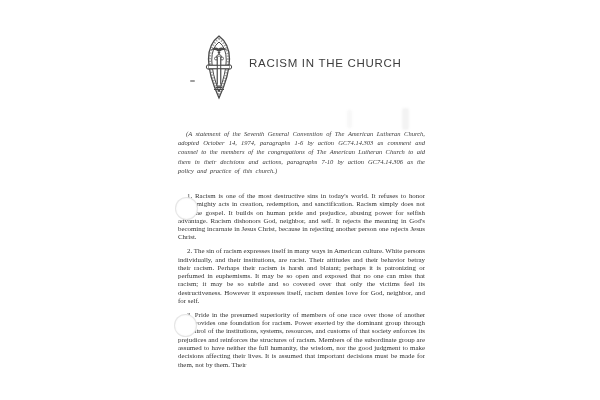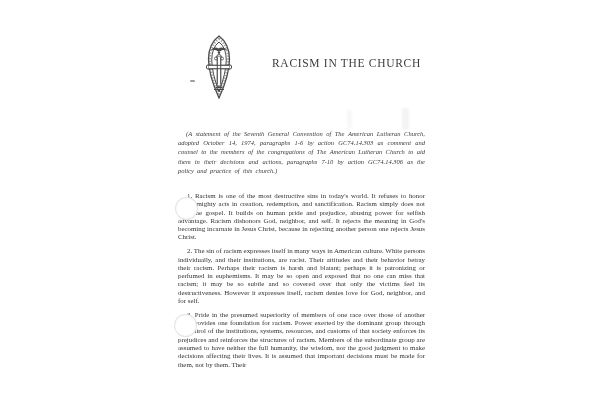--- a/index.html
+++ b/index.html
@@ -13,23 +13,23 @@
   .page {
     position: absolute; inset: 0;
     background: #ffffff;
   }
   .seal {
     position: absolute; left: 196px; top: 34px;
     width: 46px; height: 66px;
   }
   .doc-title {
     position: absolute; left: 249px; top: 57px;
-    font-family: Liberation Serif, serif;
+    font-family: Liberation Sans, sans-serif;
     font-size: 11.5px; letter-spacing: 0.7px;
-    color: #3d3d3d; white-space: nowrap; margin-left: 23px;
+    color: #3d3d3d; white-space: nowrap;
   }
   .preamble {
     position: absolute; left: 178px; top: 129px; width: 247px;
     font-style: italic;
     font-size: 6.5px; line-height: 9.2px;
     text-align: justify; text-indent: 8px;
     word-spacing: 1.6px;
     color: #3a3a3a;
   }
   .body-text {

